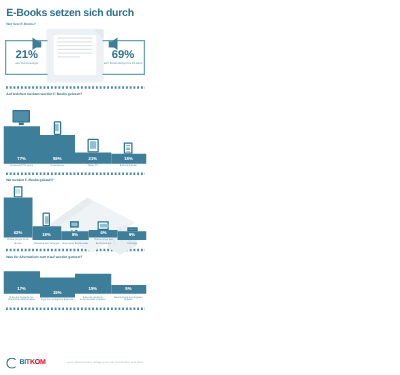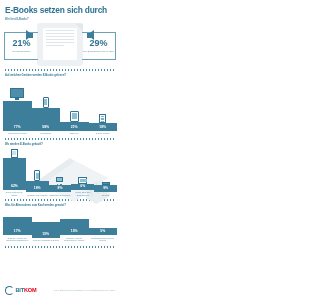--- a/index.html
+++ b/index.html
@@ -184,21 +184,21 @@
       </div>
     </div>
 
     <div class="statbox left">
       <div class="pct-big">21%</div>
       <div class="pct-cap">aller Bundesbürger</div>
     </div>
     <div class="arrow a-left"></div>
 
     <div class="statbox right">
-      <div class="pct-big">29%</div>
+      <div class="pct-big">69%</div>
       <div class="pct-cap">aller Bundesbürger bis 29 Jahre</div>
     </div>
     <div class="arrow a-right"></div>
   </div>
 
   <div class="divider"></div>
 
   <div class="sec-head">Auf welchen Geräten werden E-Books gelesen?</div>
   <div class="chart" style="height:57px;">
 

